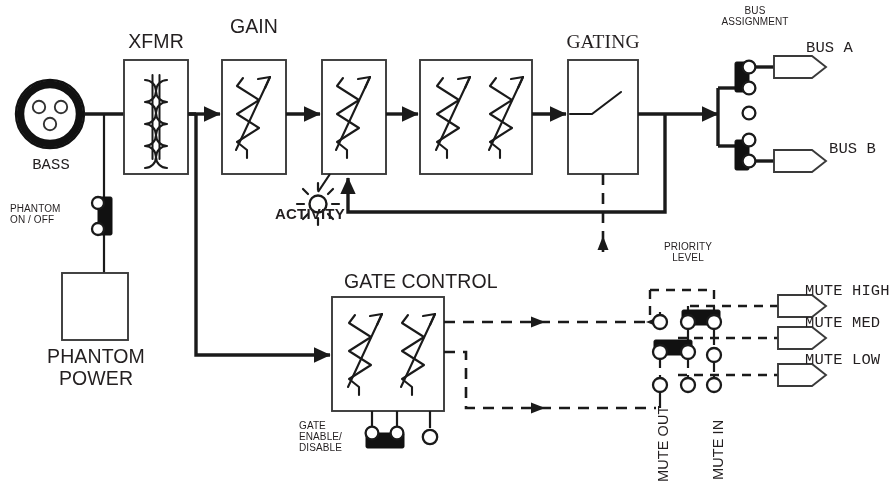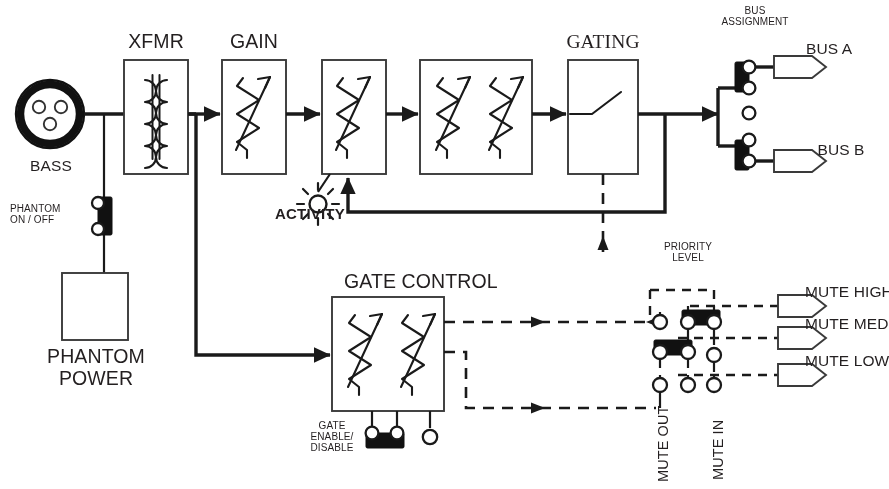--- a/index.html
+++ b/index.html
@@ -42,21 +42,21 @@
 
   .lbl {
     position: absolute;
     color: #231f20;
     font-family: "Liberation Sans", sans-serif;
     white-space: pre;
     line-height: 1.12;
     letter-spacing: 0.1px;
   }
   .lbl-stage   { font-size: 19.5px; text-align: center; }
-  .lbl-io      { font-size: 15.5px; text-align: center; }
+  .lbl-io      { font-size: 15.5px; text-align: center; font-family: Liberation Mono, monospace; }
   .lbl-small   { font-size: 10px; text-align: center; }
   .lbl-tiny    { font-size: 15px; font-weight: bold; letter-spacing: 0.2px; }
   .lbl-vert {
     font-size: 14.5px;
     transform: rotate(-90deg);
     transform-origin: left top;
   }
 </style>
 </head>
 <body>
@@ -256,48 +256,48 @@
     </g>
 
     <path class="flag" d="M778,295 L812,295 L826,306 L812,317 L778,317 z"></path>
     <path class="flag" d="M778,327 L812,327 L826,338 L812,349 L778,349 z"></path>
     <path class="flag" d="M778,364 L812,364 L826,375 L812,386 L778,386 z"></path>
 
   </svg>
 
   <div class="lbl lbl-stage" style="left:124px; top:31px; width:64px;">XFMR</div>
 
-  <div class="lbl lbl-stage" style="left:222px; top:31px; width:64px;">GAIN</div>
+  <div class="lbl lbl-stage" style="left:222px; top:16px; width:64px;">GAIN</div>
 
 
 
   <div class="lbl lbl-stage" style="left:558px; top:31px; width:90px;font-family:Liberation Serif, serif;">GATING</div>
 
   <div class="lbl lbl-stage" style="left:344px; top:271px; width:116px;">GATE CONTROL</div>
 
   <div class="lbl lbl-io" style="left:18px; top:157px; width:66px;">BASS</div>
 
   <div class="lbl lbl-small" style="left:10px; top:203px; width:80px; text-align:left;">PHANTOM
 ON / OFF</div>
 
   <div class="lbl lbl-stage" style="left:35px; top:346px; width:122px;">PHANTOM
 POWER</div>
 
   <div class="lbl lbl-tiny" style="left:275px; top:206px;">ACTIVITY</div>
 
-  <div class="lbl lbl-small" style="left:299px; top:420px; width:66px; text-align:center;">GATE
+  <div class="lbl lbl-small" style="left:299px; top:420px; width:66px; text-align:left;">GATE
 ENABLE/
 DISABLE</div>
 
   <div class="lbl lbl-small" style="left:706px; top:5px; width:98px;">BUS
 ASSIGNMENT</div>
 
   <div class="lbl lbl-io" style="left:806px; top:40px; width:70px; text-align:left;">BUS A</div>
 
-  <div class="lbl lbl-io" style="left:806px; top:141px; width:70px; text-align:center;">BUS B</div>
+  <div class="lbl lbl-io" style="left:806px; top:141px; width:70px; text-align:right;">BUS B</div>
 
   <div class="lbl lbl-small" style="left:638px; top:241px; width:100px;text-align:center;">PRIORITY
 LEVEL</div>
 
   <div class="lbl lbl-io" style="left:805px; top:283px; width:86px; text-align:left;">MUTE HIGH</div>
 
   <div class="lbl lbl-io" style="left:805px; top:315px; width:86px; text-align:left;">MUTE MED</div>
 
   <div class="lbl lbl-io" style="left:805px; top:352px; width:86px; text-align:left;">MUTE LOW</div>
 

